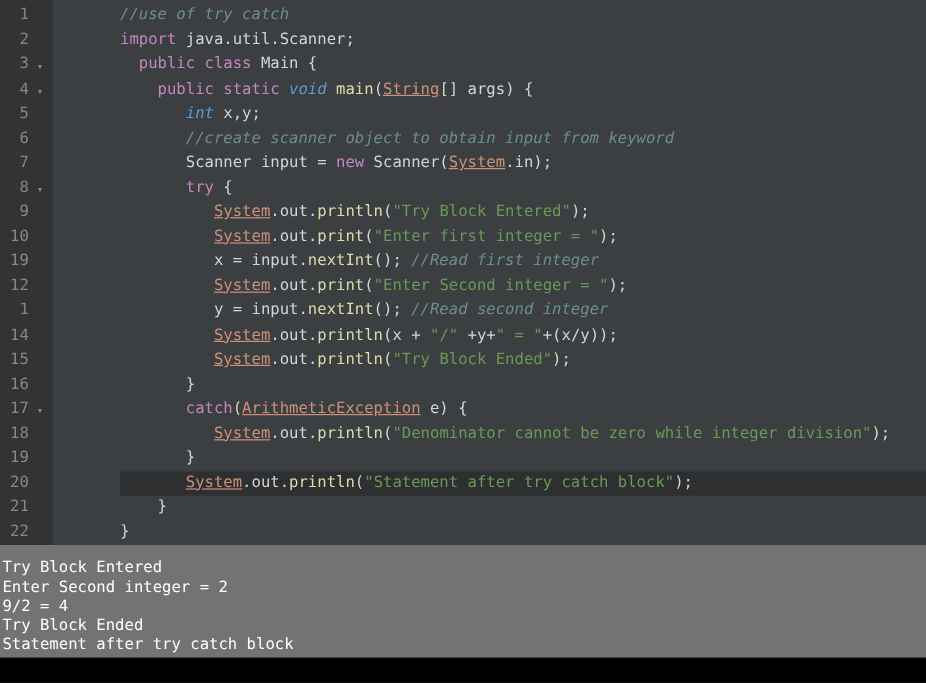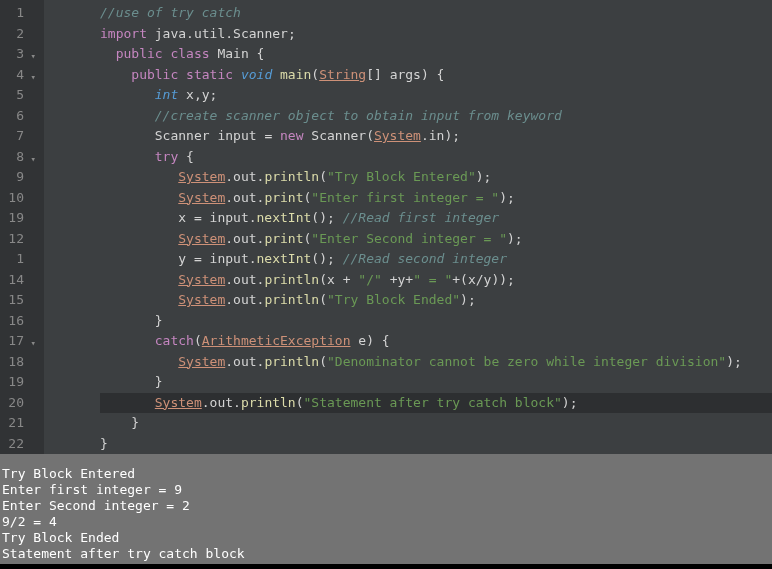--- a/index.html
+++ b/index.html
@@ -94,13 +94,13 @@
       <span class="line-num">18</span>
       <span class="line-num">19</span>
       <span class="line-num">20</span>
       <span class="line-num">21</span>
       <span class="line-num">22</span>
     </div>
   <div class="fold-gutter"></div>
   <div class="code-area" id="code"><span class="code-line"><span class="c-comment">//use of try catch</span></span><span class="code-line"><span class="c-keyword">import</span><span class="c-punct"> java</span><span class="c-punct">.</span><span class="c-class">util</span><span class="c-punct">.</span><span class="c-class">Scanner</span><span class="c-punct">;</span></span><span class="code-line"><span class="c-punct">  </span><span class="c-keyword">public</span><span class="c-punct"> </span><span class="c-keyword">class</span><span class="c-punct"> </span><span class="c-class">Main</span><span class="c-punct"> {</span></span><span class="code-line"><span class="c-punct">    </span><span class="c-keyword">public</span><span class="c-punct"> </span><span class="c-keyword">static</span><span class="c-punct"> </span><span class="c-type">void</span><span class="c-punct"> </span><span class="c-method">main</span><span class="c-punct">(</span><span class="c-special">String</span><span class="c-punct">[] args) {</span></span><span class="code-line"><span class="c-punct">       </span><span class="c-type">int</span><span class="c-punct"> x,y;</span></span><span class="code-line"><span class="c-punct">       </span><span class="c-comment">//create scanner object to obtain input from keyword</span></span><span class="code-line"><span class="c-punct">       Scanner input </span><span class="c-punct">= </span><span class="c-keyword">new</span><span class="c-punct"> Scanner(</span><span class="c-special">System</span><span class="c-punct">.</span><span class="c-var">in</span><span class="c-punct">);</span></span><span class="code-line"><span class="c-punct">       </span><span class="c-keyword">try</span><span class="c-punct"> {</span></span><span class="code-line"><span class="c-punct">          </span><span class="c-special">System</span><span class="c-punct">.</span><span class="c-var">out</span><span class="c-punct">.</span><span class="c-method">println</span><span class="c-punct">(</span><span class="c-string">"Try Block Entered"</span><span class="c-punct">);</span></span><span class="code-line"><span class="c-punct">          </span><span class="c-special">System</span><span class="c-punct">.</span><span class="c-var">out</span><span class="c-punct">.</span><span class="c-method">print</span><span class="c-punct">(</span><span class="c-string">"Enter first integer = "</span><span class="c-punct">);</span></span><span class="code-line"><span class="c-punct">          x </span><span class="c-punct">= input.</span><span class="c-method">nextInt</span><span class="c-punct">(); </span><span class="c-comment">//Read first integer</span></span><span class="code-line"><span class="c-punct">          </span><span class="c-special">System</span><span class="c-punct">.</span><span class="c-var">out</span><span class="c-punct">.</span><span class="c-method">print</span><span class="c-punct">(</span><span class="c-string">"Enter Second integer = "</span><span class="c-punct">);</span></span><span class="code-line"><span class="c-punct">          y </span><span class="c-punct">= input.</span><span class="c-method">nextInt</span><span class="c-punct">(); </span><span class="c-comment">//Read second integer</span></span><span class="code-line"><span class="c-punct">          </span><span class="c-special">System</span><span class="c-punct">.</span><span class="c-var">out</span><span class="c-punct">.</span><span class="c-method">println</span><span class="c-punct">(x + </span><span class="c-string">"/"</span><span class="c-punct"> +y+</span><span class="c-string">" = "</span><span class="c-punct">+(x/y));</span></span><span class="code-line"><span class="c-punct">          </span><span class="c-special">System</span><span class="c-punct">.</span><span class="c-var">out</span><span class="c-punct">.</span><span class="c-method">println</span><span class="c-punct">(</span><span class="c-string">"Try Block Ended"</span><span class="c-punct">);</span></span><span class="code-line"><span class="c-punct">       }</span></span><span class="code-line"><span class="c-punct">       </span><span class="c-keyword">catch</span><span class="c-punct">(</span><span class="c-special">ArithmeticException</span><span class="c-punct"> e) {</span></span><span class="code-line"><span class="c-punct">          </span><span class="c-special">System</span><span class="c-punct">.</span><span class="c-var">out</span><span class="c-punct">.</span><span class="c-method">println</span><span class="c-punct">(</span><span class="c-string">"Denominator cannot be zero while integer division"</span><span class="c-punct">);</span></span><span class="code-line"><span class="c-punct">       }</span></span><span class="code-line hl-line"><span class="c-punct">       </span><span class="c-special">System</span><span class="c-punct">.</span><span class="c-var">out</span><span class="c-punct">.</span><span class="c-method">println</span><span class="c-punct">(</span><span class="c-string">"Statement after try catch block"</span><span class="c-punct">);</span></span><span class="code-line"><span class="c-punct">    }</span></span><span class="code-line"><span class="c-punct">}</span></span></div>
 </div>
 
-<div class="console-area" id="console"><div>Try Block Entered</div><div>Enter first integer = 9</div><div>Enter Second integer = 2</div><div>9/2 = 4</div><div>Try Block Ended</div><div>Statement after try catch block</div></div>
+<div class="console-area" id="console"><div>Try Block Entered</div><div>Enter Second integer = 2</div><div>9/2 = 4</div><div>Try Block Ended</div><div>Statement after try catch block</div></div>
 
 </body></html>

